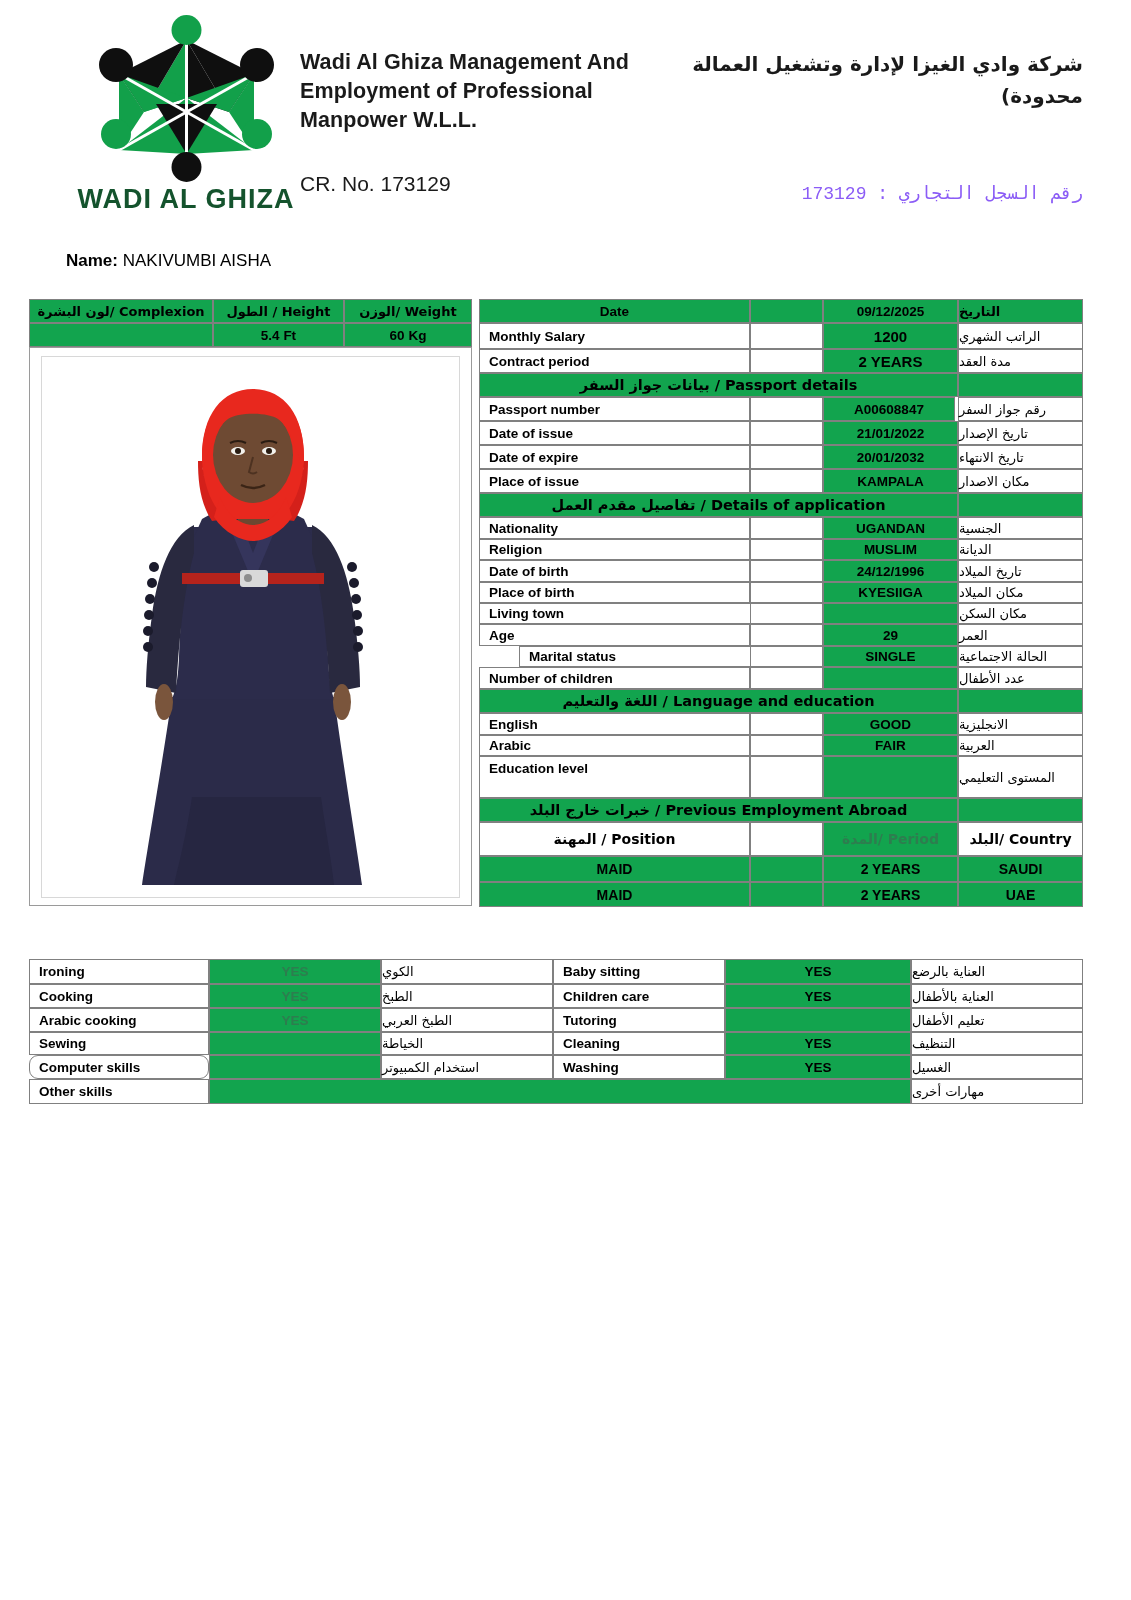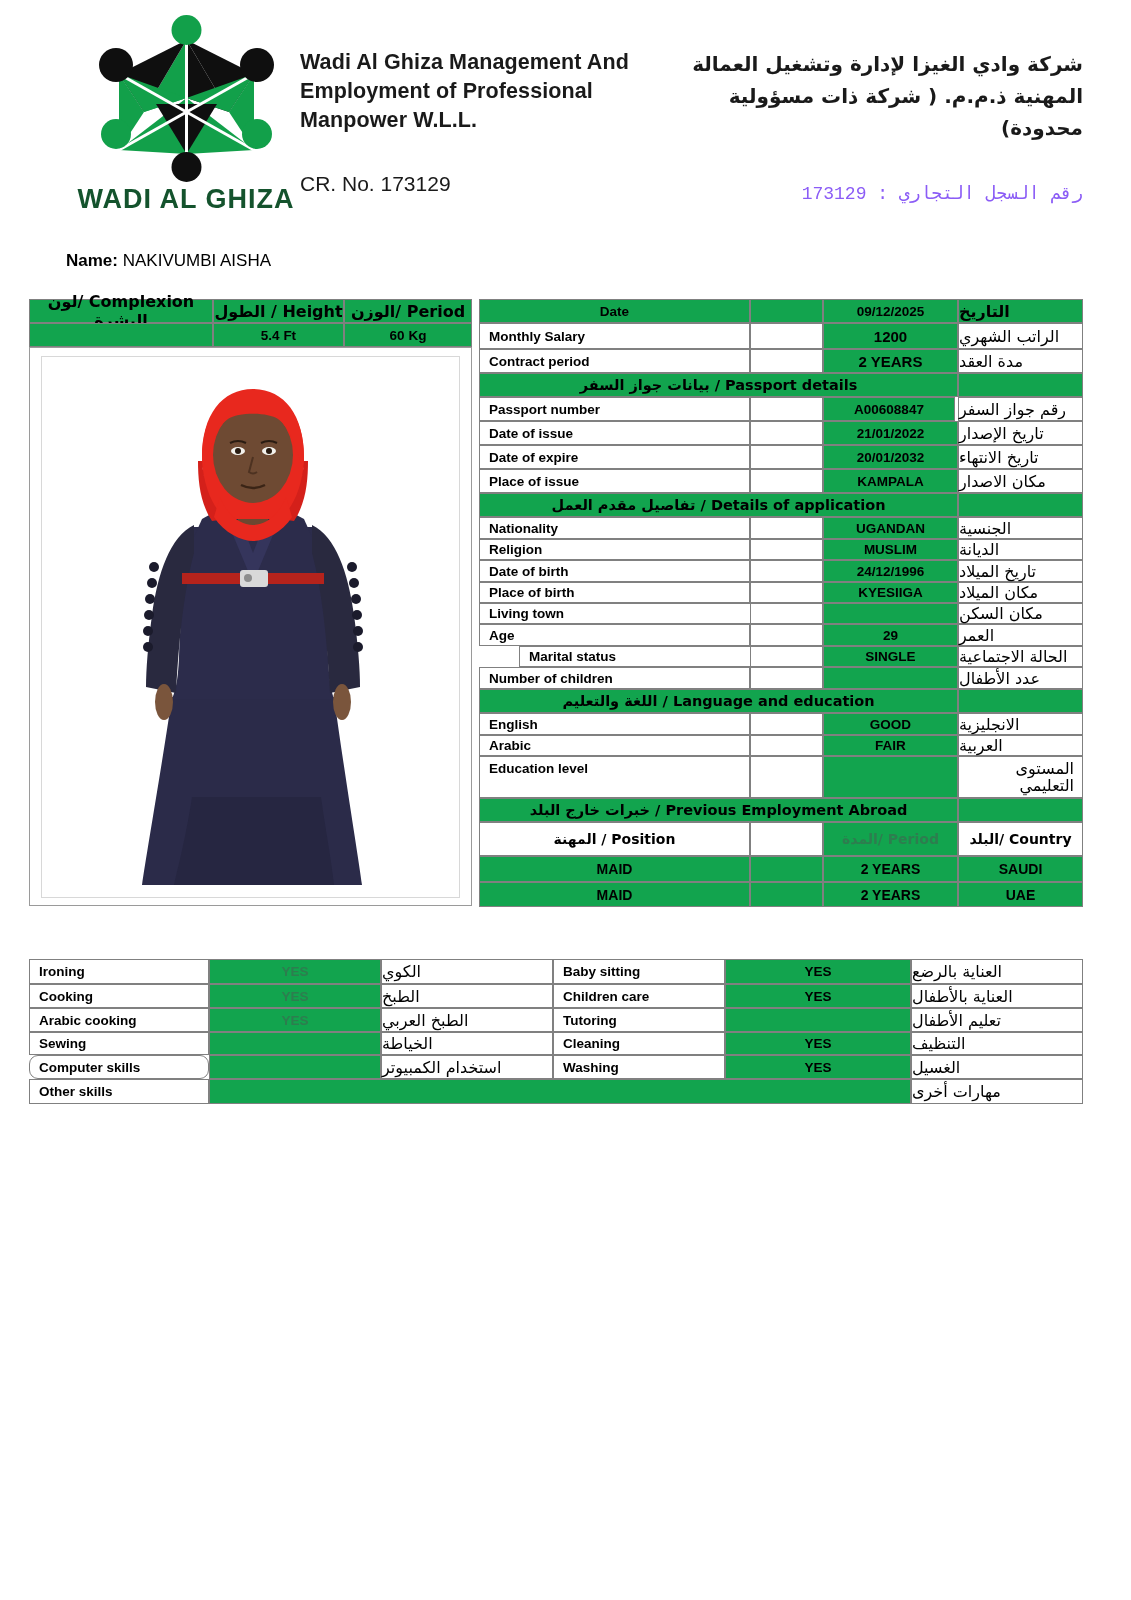--- a/index.html
+++ b/index.html
@@ -52,21 +52,21 @@
   .cell{
     position:absolute;box-sizing:border-box;
     border:1px solid #808080;
     font-size:13.5px;
     display:flex;align-items:center;
   }
   .c-center{justify-content:center;text-align:center;}
   .c-left{justify-content:flex-start;padding-left:9px;}
   .c-right{justify-content:flex-end;padding-right:8px;direction:rtl;}
   .bold{font-weight:bold;}
-  .ar{font-family:"DejaVu Sans",sans-serif;font-size:16px;direction:rtl;}
+  .ar{font-family:"DejaVu Sans",sans-serif;font-size:13px;direction:rtl;}
   .muted-green{color:#2e7d4f;}
   .sect{font-weight:bold;font-size:14.5px;}
 
   
   .photo-box{
     position:absolute;left:29px;top:323px;width:443px;height:583px;
     background:#ffffff;border:1px solid #9a9a9a;box-sizing:border-box;
   }
   .photo-inner{
     position:absolute;left:12px;top:28px;width:419px;height:544px;
@@ -126,34 +126,33 @@
 
     <div class="en-block">
       <div class="en-line">Wadi Al Ghiza Management And</div>
       <div class="en-line">Employment of Professional</div>
       <div class="en-line">Manpower W.L.L.</div>
     </div>
     <div class="cr-line">CR. No. 173129</div>
 
     <div class="ar-block">
       <div class="ar-line">شركة وادي الغيزا لإدارة وتشغيل العمالة</div>
-      <div class="ar-line">المهنية ذ.م.م. ( شركة ذات مسؤولية</div>
       <div class="ar-line">محدودة)</div>
     </div>
     <div class="cr-ar">رقم السجل التجاري : 173129</div>
   </div>
 
   <div class="name-row">
     <span class="lbl">Name</span><span class="lbl">:</span>
     <span class="val">NAKIVUMBI AISHA</span>
   </div>
 
   <div class="cell g c-center bold ar" style="left:29px;top:299px;width:184px;height:24px;">Complexion /لون البشرة</div>
   <div class="cell g c-center bold ar" style="left:213px;top:299px;width:131px;height:24px;">Height / الطول</div>
-  <div class="cell g c-center bold ar" style="left:344px;top:299px;width:128px;height:24px;">Period /الوزن</div>
+  <div class="cell g c-center bold ar" style="left:344px;top:299px;width:128px;height:24px;">Weight /الوزن</div>
 
   <div class="cell g c-center bold" style="left:29px;top:323px;width:184px;height:24px;"></div>
   <div class="cell g c-center bold" style="left:213px;top:323px;width:131px;height:24px;">5.4 Ft</div>
   <div class="cell g c-center bold" style="left:344px;top:323px;width:128px;height:24px;">60 Kg</div>
 
   <div class="photo-box" style="top:347px;height:559px;">
     <div class="photo-inner" style="left:11px;top:8px;width:419px;height:542px;">
       <svg viewBox="0 0 419 542" width="419" height="542" aria-hidden="true">
         <rect x="0" y="0" width="419" height="542" fill="#ffffff"></rect>
 

